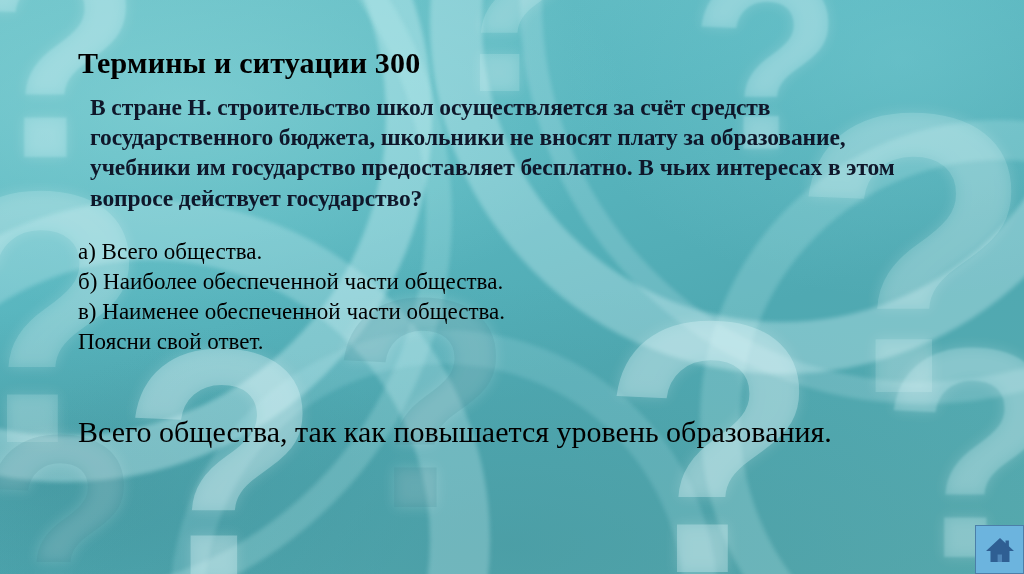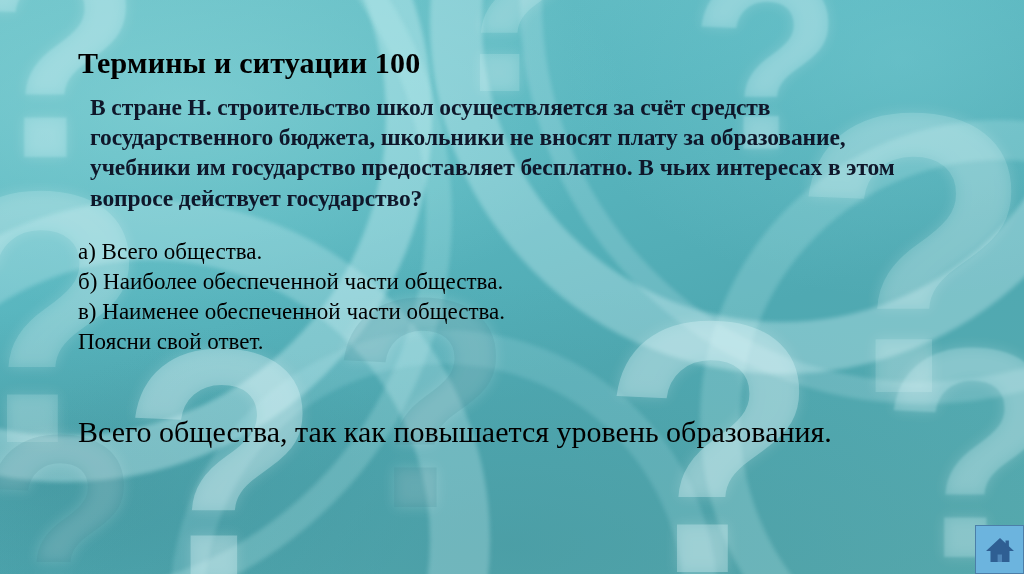--- a/index.html
+++ b/index.html
@@ -152,21 +152,21 @@
   <div class="qmark dark" style="left:330px;  top:280px;  font-size:300px;">?</div>
   <div class="qmark" style="left:600px;  top:300px;  font-size:360px;">?</div>
   <div class="qmark dim" style="left:790px;  top:90px;   font-size:400px;">?</div>
   <div class="qmark soft" style="left:880px;  top:330px;  font-size:300px;">?</div>
   <div class="qmark dim" style="left:420px;  top:-120px; font-size:280px;">?</div>
   <div class="qmark dark" style="left:-20px;  top:420px;  font-size:260px;">?</div>
   <div class="qmark soft" style="left:690px;  top:-40px;  font-size:250px;">?</div>
 
   <div class="content">
 
-    <h1 class="slide-title">Термины и ситуации 100</h1>
+    <h1 class="slide-title">Термины и ситуации 300</h1>
 
     <p class="question-body">В стране Н. строительство школ осуществляется за счёт средств государственного бюджета, школьники не вносят плату за образование, учебники им государство предоставляет бесплатно. В чьих интересах в этом вопросе действует государство?</p>
 
     <ul class="options">
       <li>а) Всего общества.</li>
       <li>б) Наиболее обеспеченной части общества.</li>
       <li>в) Наименее обеспеченной части общества.</li>
       <li>Поясни свой ответ.</li>
     </ul>
 

